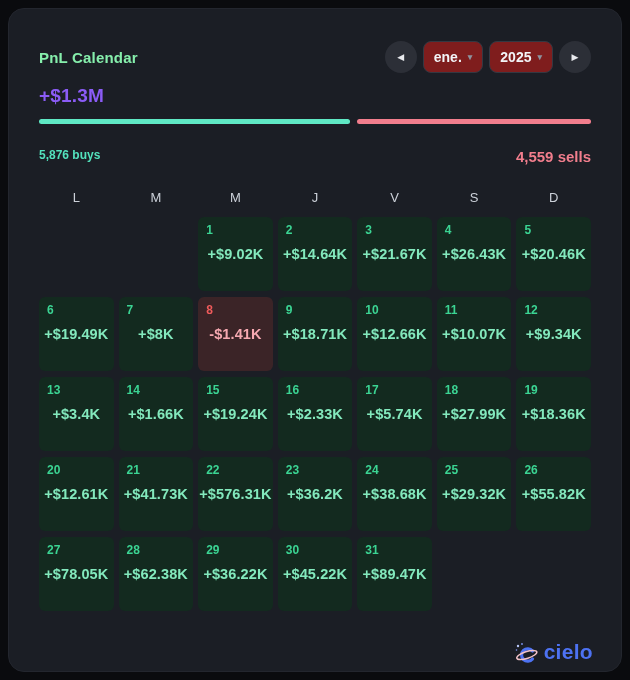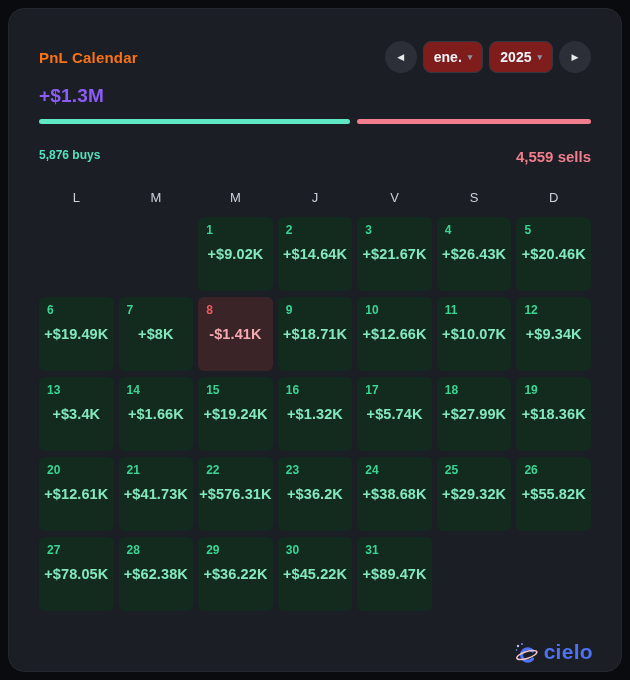--- a/index.html
+++ b/index.html
@@ -13,21 +13,21 @@
   .card {
     position: absolute;
     inset: 8px;
     background: #1b1e25;
     border: 1px solid #23262e;
     border-radius: 16px;
     padding: 28px 30px 0 30px;
   }
   
   .hdr { display: flex; align-items: center; justify-content: space-between; margin-top: 4px; }
-  .title { color: #f97316; font-size: 15px; font-weight: 600; letter-spacing: .2px; }
+  .title { color: #86efac; font-size: 15px; font-weight: 600; letter-spacing: .2px; }
   .controls { display: flex; align-items: center; gap: 6px; }
   .circle-btn {
     width: 32px; height: 32px; border-radius: 50%;
     background: #2c2f37; border: none; cursor: pointer;
     display: flex; align-items: center; justify-content: center;
     color: #e8eaee; font-size: 9px; line-height: 1;
   }
   .dd-btn {
     height: 32px; min-width: 60px; padding: 0 10px;
     background: #7f1d1d; border: 1px solid #343842; border-radius: 8px;
@@ -174,21 +174,21 @@
       <div class="cell gain">
         <span class="daynum">14</span>
         <span class="val">+$1.66K</span>
       </div>
       <div class="cell gain">
         <span class="daynum">15</span>
         <span class="val">+$19.24K</span>
       </div>
       <div class="cell gain">
         <span class="daynum">16</span>
-        <span class="val">+$1.32K</span>
+        <span class="val">+$2.33K</span>
       </div>
       <div class="cell gain">
         <span class="daynum">17</span>
         <span class="val">+$5.74K</span>
       </div>
       <div class="cell gain">
         <span class="daynum">18</span>
         <span class="val">+$27.99K</span>
       </div>
       <div class="cell gain">

